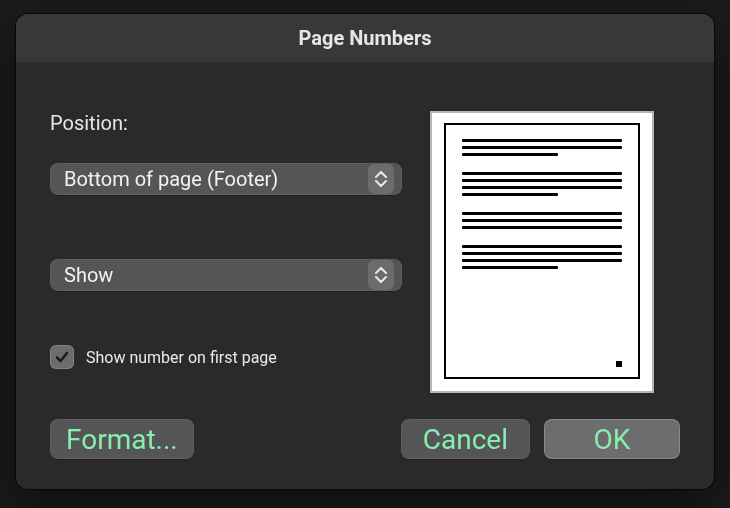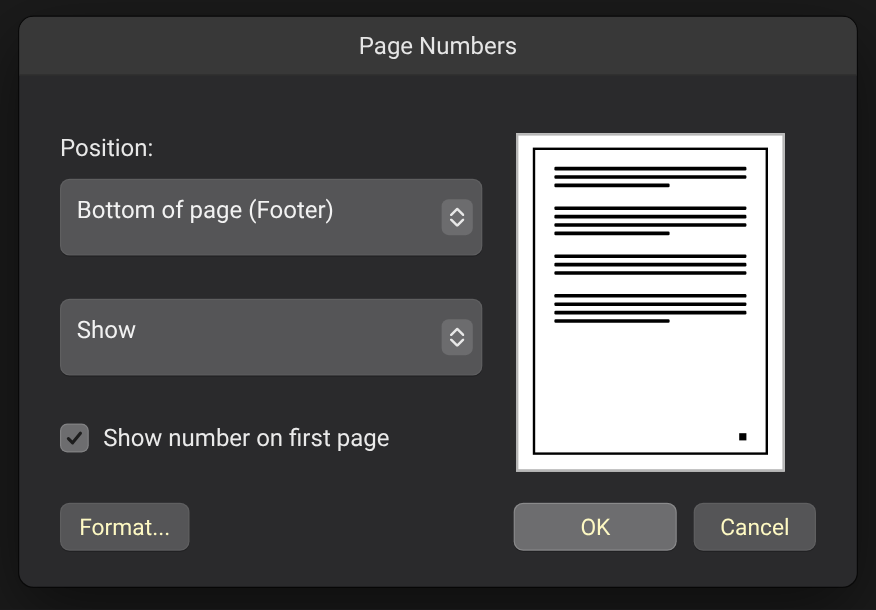--- a/index.html
+++ b/index.html
@@ -24,51 +24,51 @@
   }
   .titlebar {
     height: 48px;
     background: #383838;
     border-bottom: 1px solid #2b2b2b;
     display: flex;
     align-items: center;
     justify-content: center;
     color: #e6e6e6;
     font-size: 20px;
-    font-weight: 400;
+    font-weight: 700;
   }
   .body {
     padding: 48px 34px 30px 34px;
     display: flex;
     flex-direction: column;
     gap: 18px;
   }
   .row {
     display: flex;
     gap: 28px;
     align-items: flex-start;
   }
   .controls {
     flex: 0 0 352px;
     display: flex;
     flex-direction: column;
-    gap: 14px;
+    gap: 28px;
   }
   .label {
     color: #e8e8e8;
     font-size: 20px;
   }
   .select {
     position: relative;
-    height: 52px;
+    height: 32px;
     border-radius: 8px;
     background: #555557;
     display: flex;
     align-items: center;
-    padding: 0 40px 12px 14px;
+    padding: 0 40px 0 14px;
     box-shadow: inset 0 0 0 1px rgba(255,255,255,0.06), 0 1px 0 rgba(0,0,0,0.2);
     cursor: default;
   }
   .select .value {
     color: #f2f2f2;
     font-size: 20px;
   }
   .select .chevrons {
     position: absolute;
     right: 8px;
@@ -98,21 +98,21 @@
     border-radius: 6px;
     background: #6d6d6f;
     display: flex;
     align-items: center;
     justify-content: center;
     box-shadow: inset 0 0 0 1px rgba(255,255,255,0.15);
   }
   .checkbox svg { display: block; }
   .cb-label {
     color: #eaeaea;
-    font-size: 20px;
+    font-size: 16px;
   }
   .preview {
     flex: 0 0 224px;
     height: 282px;
     background: #fff;
     border: 2px solid #b6b6b6;
     box-sizing: border-box;
     padding: 10px 10px 8px 10px;
     position: relative;
   }
@@ -146,22 +146,22 @@
     margin-top: 8px;
   }
   .button-row .spacer { flex: 1; }
   .btn {
     height: 40px;
     border-radius: 8px;
     display: flex;
     align-items: center;
     justify-content: center;
     padding: 0 22px;
-    color: #fef9c3;
-    font-size: 19px;
+    color: #86efac;
+    font-size: 28px;
     background: #555557;
     box-shadow: inset 0 0 0 1px rgba(255,255,255,0.06), 0 1px 0 rgba(0,0,0,0.2);
     cursor: default;
     user-select: none;
   }
   .btn.primary {
     background: #6d6d6f;
     box-shadow: inset 0 0 0 1px rgba(255,255,255,0.2), 0 1px 0 rgba(0,0,0,0.2);
     min-width: 92px;
   }
@@ -241,23 +241,23 @@
             <div class="pnum"></div>
           </div>
         </div>
       </div>
 
       <div class="button-row">
         <div class="btn format">
           <span>Format...</span>
         </div>
         <div class="spacer"></div>
+        <div class="btn cancel">
+          <span>Cancel</span>
+        </div>
         <div class="btn primary">
           <span>OK</span>
-        </div>
-        <div class="btn cancel">
-          <span>Cancel</span>
         </div>
       </div>
 
     </div>
   </div>
 </div>
 
 </body></html>

